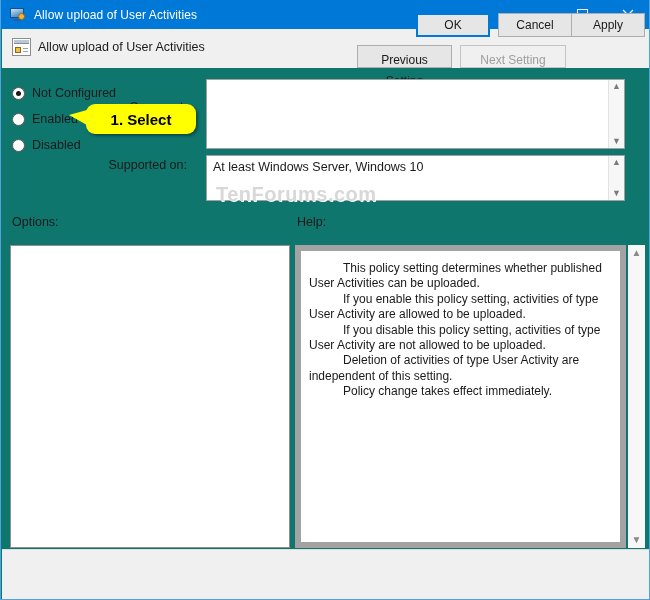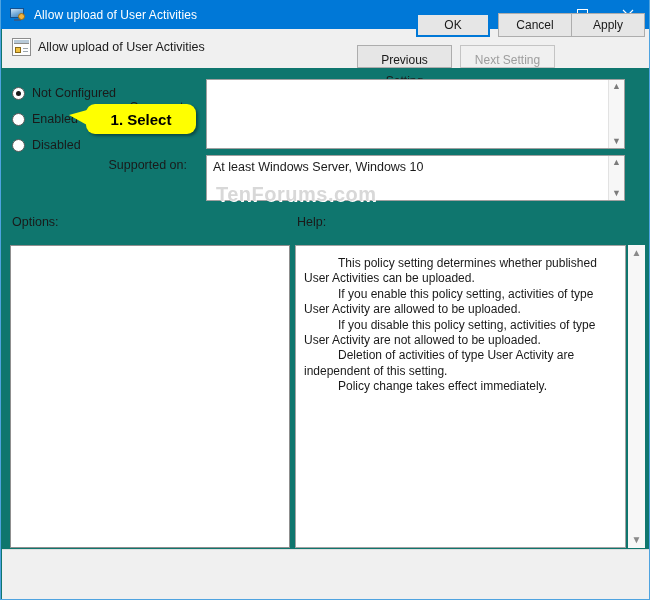--- a/index.html
+++ b/index.html
@@ -107,21 +107,21 @@
     background: #e6e6e6;
     border: 1px solid #adadad;
     font-family: "Liberation Sans", sans-serif;
     font-size: 12px;
     color: #1a1a1a;
     padding: 4px;
     text-align: center;
     line-height: 21px;
   }
   #btn-prev { left: 356px; width: 95px; }
-  #btn-next { left: 459px; width: 95px; color: #9d9d9d; border-color: #c4c4c4; background:#f0f0f0; }
+  #btn-next { left: 459px; width: 106px; color: #9d9d9d; border-color: #c4c4c4; background:#f0f0f0; }
 
   .radio-row {
     position: absolute; left: 11px;
     display: flex; align-items: center;
     font-size: 12.5px; color: #1a1a1a;
   }
   #radio-notconfig { top: 86px; }
   #radio-enabled  { top: 112px; }
   #radio-disabled { top: 138px; }
   .radio-mark {
@@ -192,21 +192,21 @@
   #panel-options {
     position: absolute; left: 9px; top: 245px;
     width: 280px; height: 303px;
     background: #ffffff;
     border: 1px solid #8f8f8f;
   }
   #panel-help {
     position: absolute; left: 294px; top: 245px;
     width: 331px; height: 303px;
     background: #ffffff;
-    border: 1px solid #a3a3a3;
+    border: 6px solid #a3a3a3;
     display: flex;
   }
   #help-text {
     flex: 1 1 auto;
     padding: 10px 8px 8px 8px;
     font-size: 12px;
     line-height: 15.4px;
     color: #1a1a1a;
     overflow: hidden;
   }

